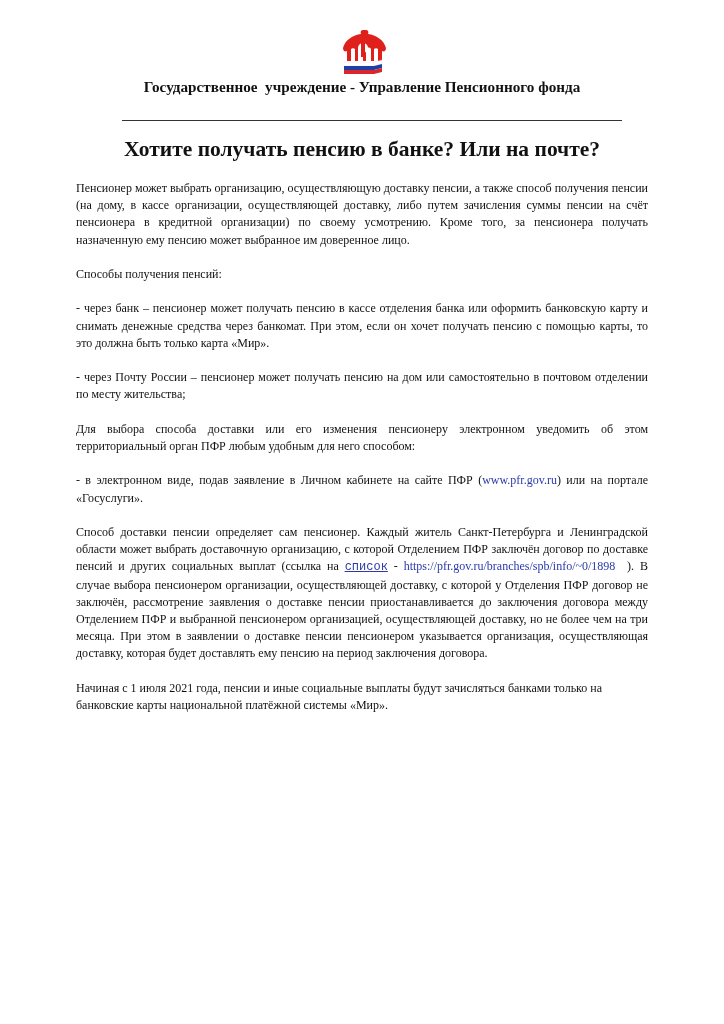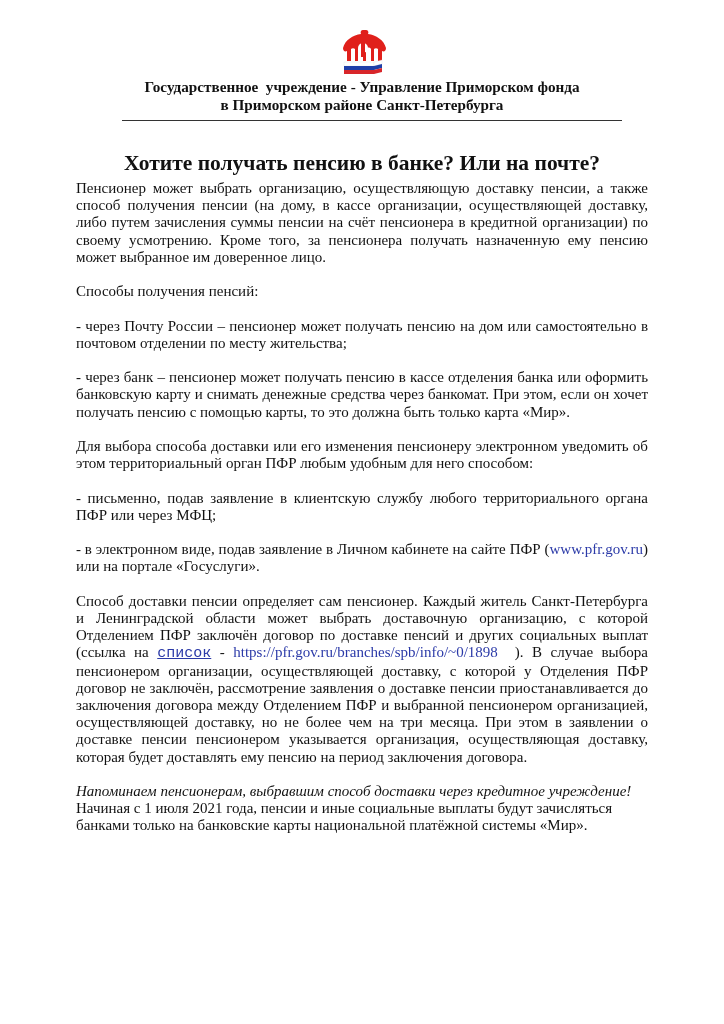--- a/index.html
+++ b/index.html
@@ -3,24 +3,24 @@
 <meta charset="utf-8">
 <style>
   html, body { margin: 0; padding: 0; background: #ffffff; }
   body { width: 724px; height: 1024px; position: relative; overflow: hidden;
          font-family: "Liberation Serif", "DejaVu Serif", serif; color: #111; }
   .logo { position: absolute; left: 338px; top: 28px; width: 50px; height: 50px; }
   .org { position: absolute; left: 80px; width: 564px; top: 78px; text-align: center;
          font-weight: bold; font-size: 15.2px; line-height: 18px; }
   .rule { position: absolute; left: 122px; width: 500px; top: 120px; height: 0;
           border-top: 1.3px solid #333; }
-  .title { position: absolute; left: 60px; width: 604px; top: 150px; text-align: center;
+  .title { position: absolute; left: 60px; width: 604px; top: 136px; text-align: center;
            font-weight: bold; font-size: 21.5px; line-height: 26px; }
   .body { position: absolute; left: 76px; width: 572px; top: 180px;
-          font-size: 15px; line-height: 17.2px; }
+          font-size: 12px; line-height: 17.2px; }
   .body p { margin: 0 0 17.2px 0; text-align: justify; }
   .body p.tight { margin-bottom: 0; }
   a.link { color: #2b3aa8; text-decoration: none; }
   a.ul { text-decoration: underline; font-family: Liberation Mono, monospace; }
   .it { font-style: italic; }
 </style>
 </head>
 <body>
 
 <svg class="logo" viewBox="0 0 50 50">
@@ -31,32 +31,29 @@
 
   <path d="M6 34 l30 0 l0 4 l-30 0 z" fill="#ffffff" stroke="#ddd" stroke-width="0.3"></path>
   <path d="M6 38 l30 0 l0 4 l-30 0 z" fill="#1f3fa8"></path>
   <path d="M6 42 l30 0 l0 4 l-30 0 z" fill="#d8262a"></path>
   <path d="M36 34 l8 -2 l0 4 l-8 2 z" fill="#ffffff" stroke="#ddd" stroke-width="0.3"></path>
   <path d="M36 38 l8 -2 l0 4 l-8 2 z" fill="#1f3fa8"></path>
   <path d="M36 42 l8 -2 l0 4 l-8 2 z" fill="#d8262a"></path>
 </svg>
 
 <div class="org">
-  <div style="white-space: pre;">Государственное  учреждение - Управление Приморском фонда</div>
-  <div>в Приморском районе Санкт-Петербурга</div>
+  <div style="white-space: pre;">Государственное  учреждение - Управление Пенсионного фонда</div>
 </div>
 
 <div class="rule"></div>
 
 <div class="title">Хотите получать пенсию в банке? Или на почте?</div>
 
 <div class="body">
   <p>Пенсионер может выбрать организацию, осуществляющую доставку пенсии, а также способ получения пенсии (на дому, в кассе организации, осуществляющей доставку, либо путем зачисления суммы пенсии на счёт пенсионера в кредитной организации) по своему усмотрению. Кроме того, за пенсионера получать назначенную ему пенсию может выбранное им доверенное лицо.</p>
   <p>Способы получения пенсий:</p>
+  <p>- через банк – пенсионер может получать пенсию в кассе отделения банка или оформить банковскую карту и снимать денежные средства через банкомат. При этом, если он хочет получать пенсию с помощью карты, то это должна быть только карта «Мир».</p>
   <p>- через Почту России – пенсионер может получать пенсию на дом или самостоятельно в почтовом отделении по месту жительства;</p>
-  <p>- через банк – пенсионер может получать пенсию в кассе отделения банка или оформить банковскую карту и снимать денежные средства через банкомат. При этом, если он хочет получать пенсию с помощью карты, то это должна быть только карта «Мир».</p>
   <p>Для выбора способа доставки или его изменения пенсионеру электронном уведомить об этом территориальный орган ПФР любым удобным для него способом:</p>
-  <p>- письменно, подав заявление в клиентскую службу любого территориального органа ПФР или через МФЦ;</p>
   <p><span>- в электронном виде, подав заявление в Личном кабинете на сайте ПФР (</span><a class="link">www.pfr.gov.ru</a><span>) или на портале «Госуслуги».</span></p>
   <p><span>Способ доставки пенсии определяет сам пенсионер. Каждый житель Санкт-Петербурга и Ленинградской области может выбрать доставочную организацию, с которой Отделением ПФР заключён договор по доставке пенсий и других социальных выплат (ссылка на </span><a class="link ul">список</a><span> - </span><a class="link">https://pfr.gov.ru/branches/spb/info/~0/1898</a><span style="white-space: pre-wrap;">  ). В случае выбора пенсионером организации, осуществляющей доставку, с которой у Отделения ПФР договор не заключён, рассмотрение заявления о доставке пенсии приостанавливается до заключения договора между Отделением ПФР и выбранной пенсионером организацией, осуществляющей доставку, но не более чем на три месяца. При этом в заявлении о доставке пенсии пенсионером указывается организация, осуществляющая доставку, которая будет доставлять ему пенсию на период заключения договора.</span></p>
-  <p class="tight it" style="text-align:left;">Напоминаем пенсионерам, выбравшим способ доставки через кредитное учреждение!</p>
   <p class="tight" style="text-align:left;">Начиная с 1 июля 2021 года, пенсии и иные социальные выплаты будут зачисляться банками только на банковские карты национальной платёжной системы «Мир».</p>
 </div>
 
 </body></html>

